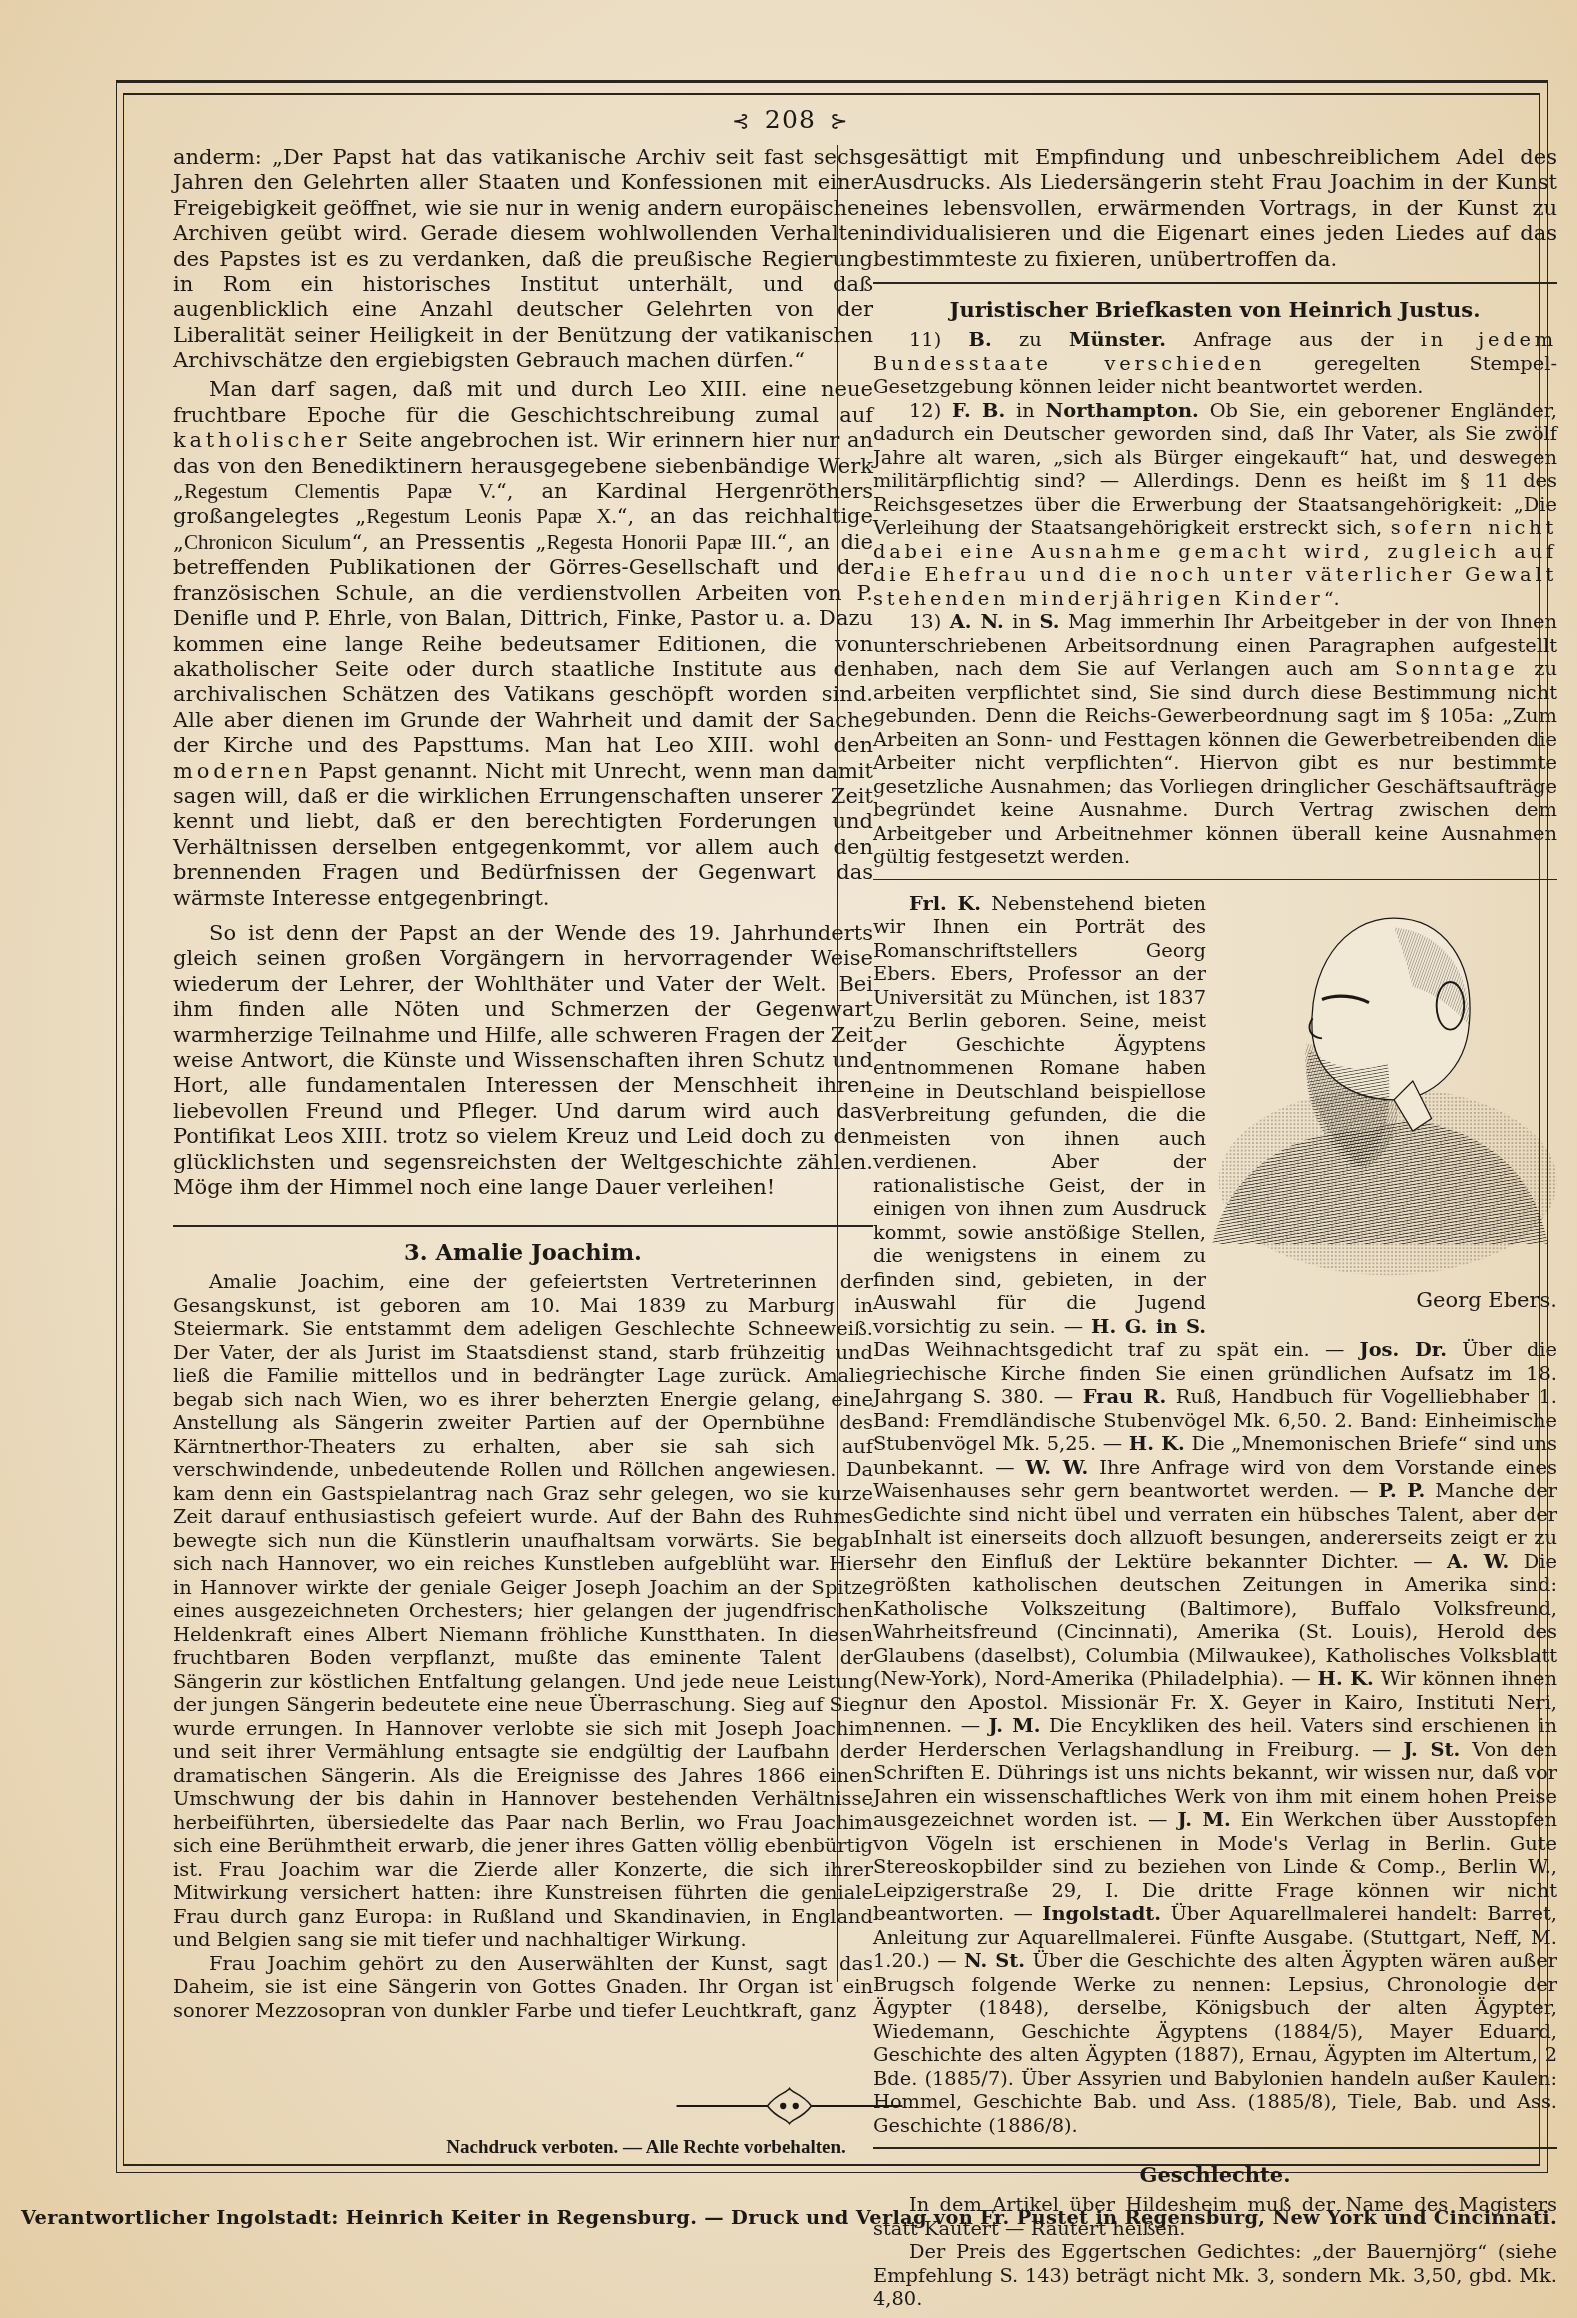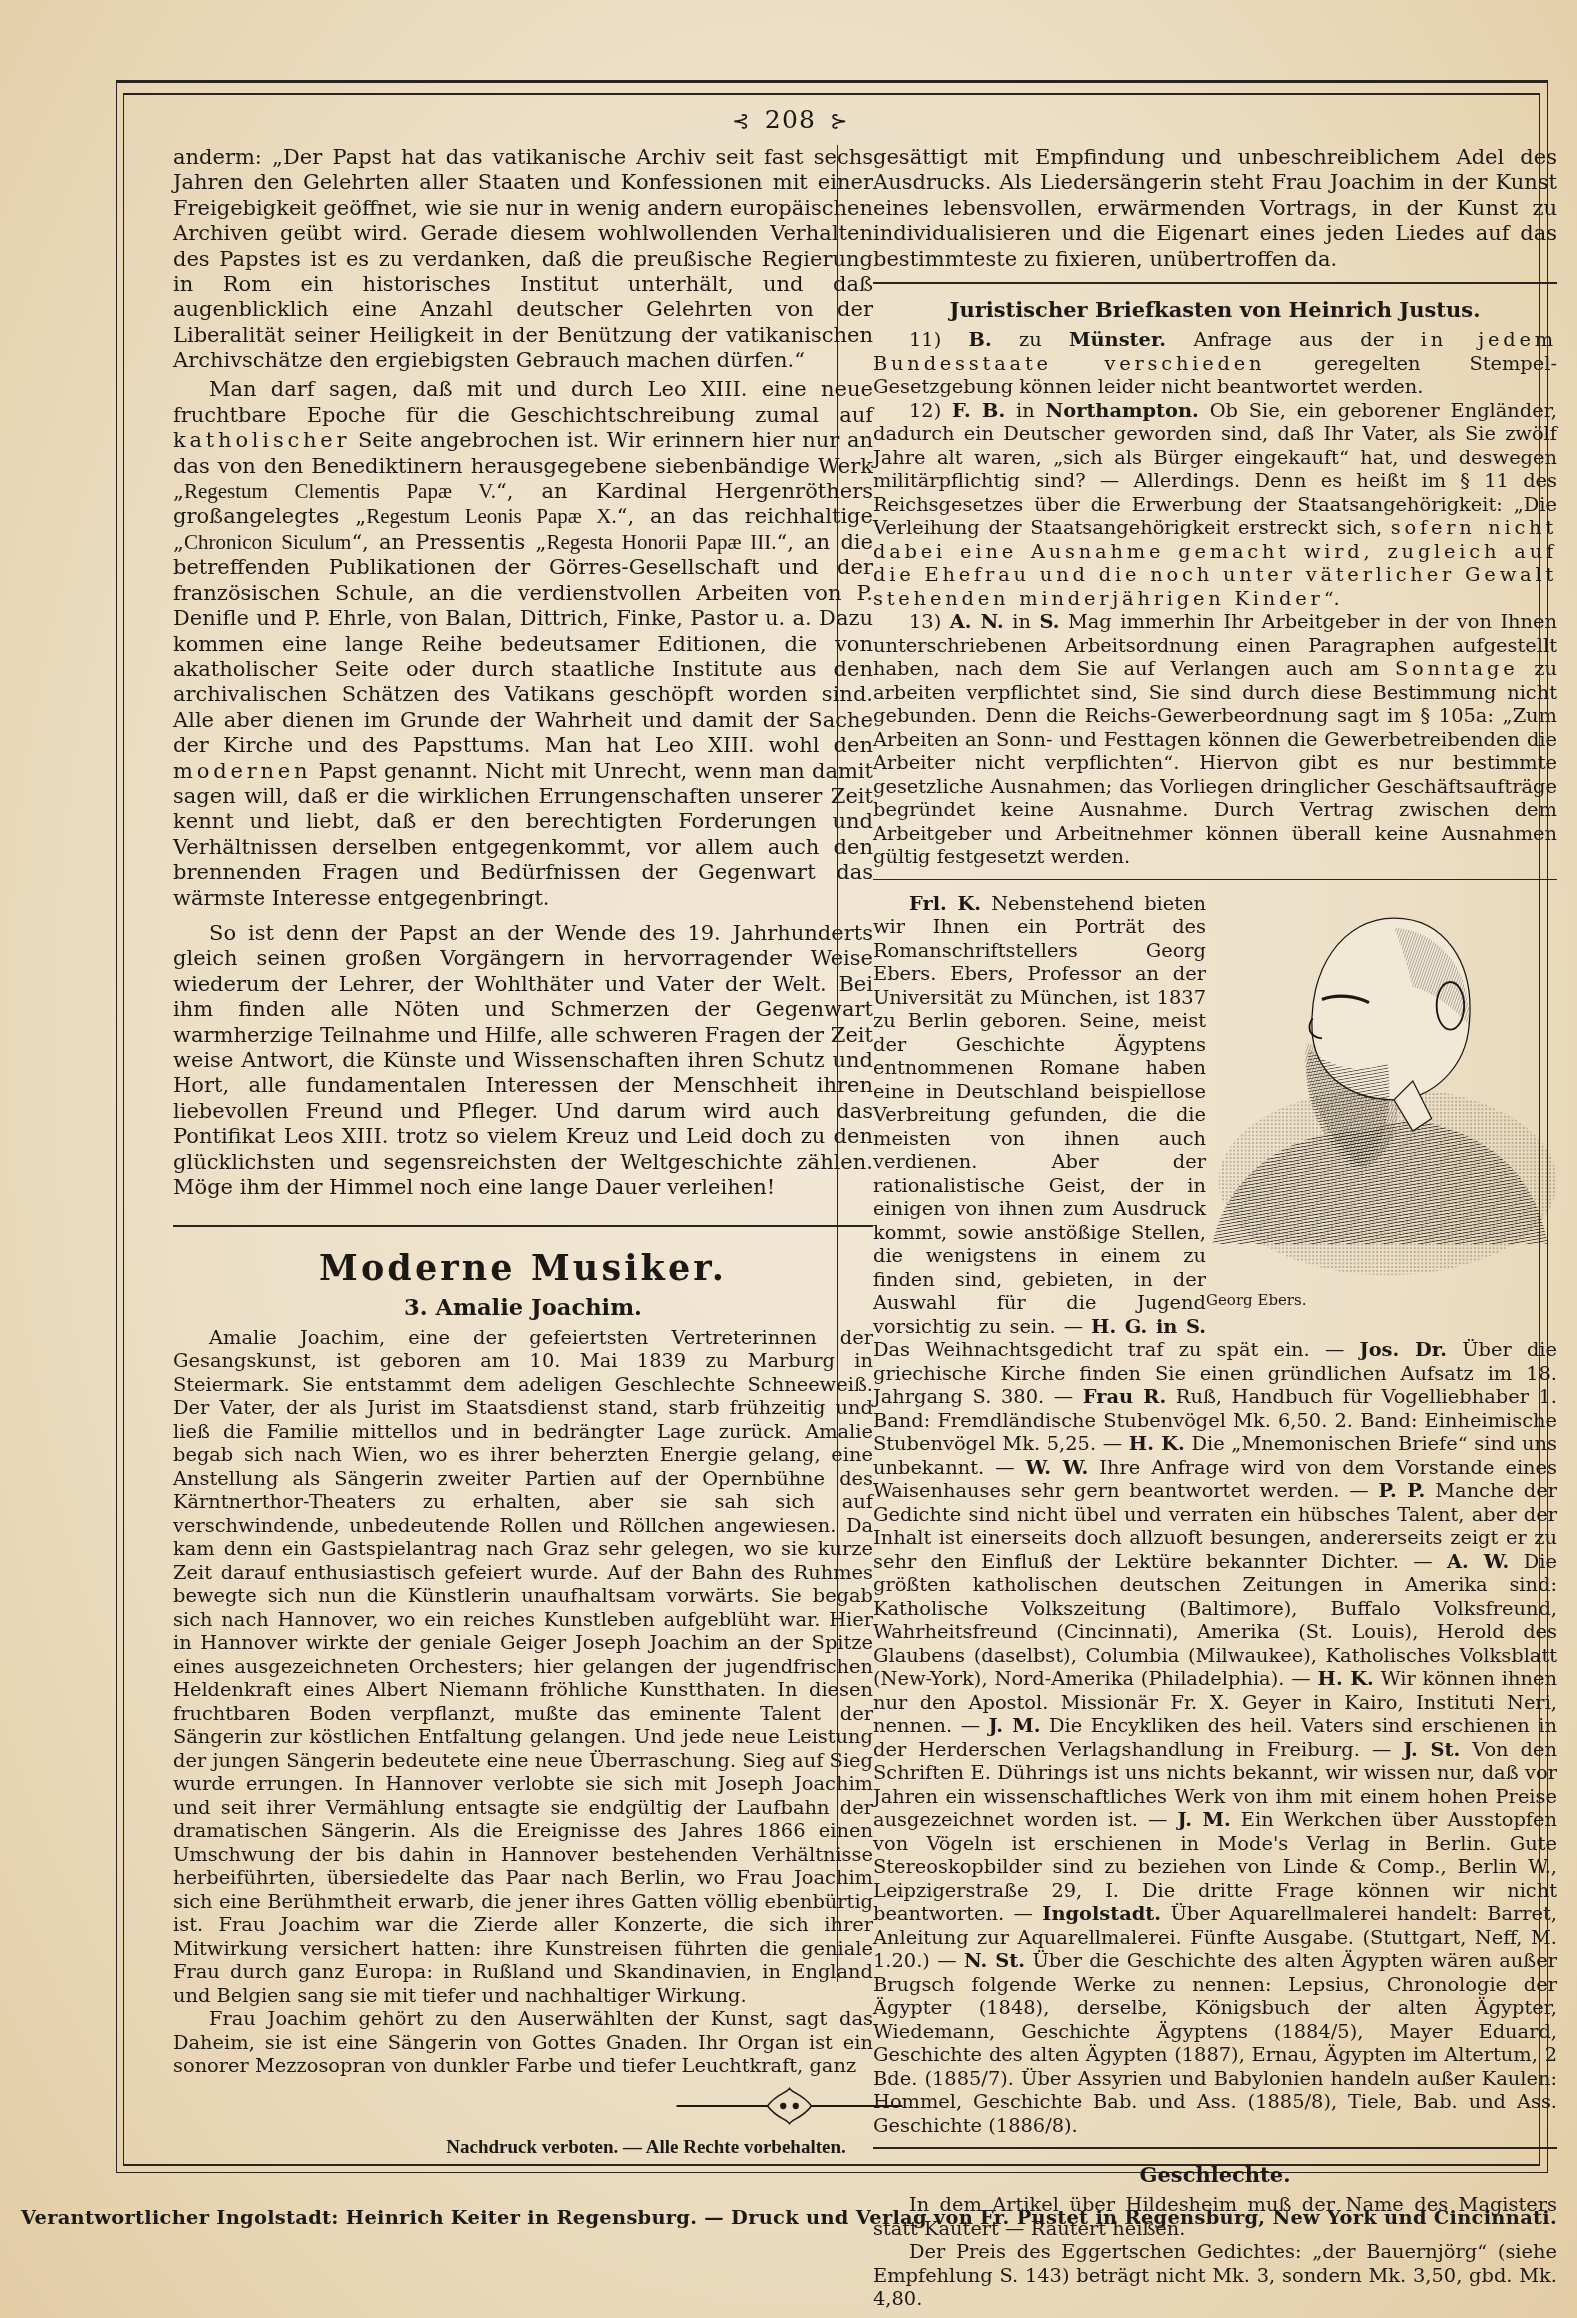--- a/index.html
+++ b/index.html
@@ -23,21 +23,21 @@
   .latin{font-family:"Liberation Serif",serif;}
   .hr{height:1.9px;background:#2a241e;margin:10px 0 11.3px 0;}
   .h-main{text-align:center;font-size:35px;line-height:44px;font-weight:bold;letter-spacing:3.1px;margin:19px 0 3.8px;}
   .h-sub{text-align:center;font-size:22.6px;line-height:27.6px;font-weight:bold;margin:1.3px 0 3.8px;}
   .h-box{text-align:center;font-size:21px;line-height:29px;font-weight:bold;margin:10px 0 3.8px;}
   b.n{font-weight:bold;}
   .small{font-size:19.4px;line-height:23.5px;}
   .brief-wrap{position:relative;}
   .portrait{float:right;width:351px;height:439px;margin-top:1.3px;position:relative;}
   .portrait svg{display:block;}
-  .caption{text-align:left;font-size:15px;margin-top:-5px;}
+  .caption{text-align:right;font-size:21px;margin-top:-5px;}
   .clear{clear:both;}
   .ornament{position:absolute;left:664px;top:2087px;width:251px;height:38px;}
   .notice{position:absolute;top:2136px;left:0;width:1292px;text-align:center;font-size:19px;font-weight:bold;font-family:Liberation Serif, serif;}
   .footer{position:absolute;top:2206px;left:0;width:1578px;text-align:center;font-size:19.4px;font-weight:bold;letter-spacing:0.3px;}
   .footer b{font-weight:900;}
 </style>
 </head>
 <body>
 
 <div class="paper"></div>
@@ -48,21 +48,20 @@
   <span class="orn">⊰</span><span>208</span><span class="orn">⊱</span>
 </div>
 
 <div class="colrule"></div>
 
 <div class="col left">
   <p>anderm: „Der Papst hat das vatikanische Archiv seit fast sechs Jahren den Gelehrten aller Staaten und Konfessionen mit einer Freigebigkeit geöffnet, wie sie nur in wenig andern europäischen Archiven geübt wird. Gerade diesem wohlwollenden Verhalten des Papstes ist es zu verdanken, daß die preußische Regierung in Rom ein historisches Institut unterhält, und daß augenblicklich eine Anzahl deutscher Gelehrten von der Liberalität seiner Heiligkeit in der Benützung der vatikanischen Archivschätze den ergiebigsten Gebrauch machen dürfen.“</p>
   <p class="indent" style="margin-top:3.8px"><span>Man darf sagen, daß mit und durch Leo XIII. eine neue fruchtbare Epoche für die Geschichtschreibung zumal auf </span><span class="spaced">katholischer</span><span> Seite angebrochen ist. Wir erinnern hier nur an das von den Benediktinern herausgegebene siebenbändige Werk „</span><span class="latin">Regestum Clementis Papæ V.</span><span>“, an Kardinal Hergenröthers großangelegtes „</span><span class="latin">Regestum Leonis Papæ X.</span><span>“, an das reichhaltige „</span><span class="latin">Chronicon Siculum</span><span>“, an Pressentis „</span><span class="latin">Regesta Honorii Papæ III.</span><span>“, an die betreffenden Publikationen der Görres-Gesellschaft und der französischen Schule, an die verdienstvollen Arbeiten von P. Denifle und P. Ehrle, von Balan, Dittrich, Finke, Pastor u. a. Dazu kommen eine lange Reihe bedeutsamer Editionen, die von akatholischer Seite oder durch staatliche Institute aus den archivalischen Schätzen des Vatikans geschöpft worden sind. Alle aber dienen im Grunde der Wahrheit und damit der Sache der Kirche und des Papsttums. Man hat Leo XIII. wohl den </span><span class="spaced">modernen</span><span> Papst genannt. Nicht mit Unrecht, wenn man damit sagen will, daß er die wirklichen Errungenschaften unserer Zeit kennt und liebt, daß er den berechtigten Forderungen und Verhältnissen derselben entgegenkommt, vor allem auch den brennenden Fragen und Bedürfnissen der Gegenwart das wärmste Interesse entgegenbringt.</span></p>
   <p class="indent" style="margin-top:10px">So ist denn der Papst an der Wende des 19. Jahrhunderts gleich seinen großen Vorgängern in hervorragender Weise wiederum der Lehrer, der Wohlthäter und Vater der Welt. Bei ihm finden alle Nöten und Schmerzen der Gegenwart warmherzige Teilnahme und Hilfe, alle schweren Fragen der Zeit weise Antwort, die Künste und Wissenschaften ihren Schutz und Hort, alle fundamentalen Interessen der Menschheit ihren liebevollen Freund und Pfleger. Und darum wird auch das Pontifikat Leos XIII. trotz so vielem Kreuz und Leid doch zu den glücklichsten und segensreichsten der Weltgeschichte zählen. Möge ihm der Himmel noch eine lange Dauer verleihen!</p>
   <div class="hr" style="margin-top:25px"></div>
-  <div class="h-main">Moderne Musiker.</div>
   <div class="h-sub">3. Amalie Joachim.</div>
   <p class="indent small">Amalie Joachim, eine der gefeiertsten Vertreterinnen der Gesangskunst, ist geboren am 10. Mai 1839 zu Marburg in Steiermark. Sie entstammt dem adeligen Geschlechte Schneeweiß. Der Vater, der als Jurist im Staatsdienst stand, starb frühzeitig und ließ die Familie mittellos und in bedrängter Lage zurück. Amalie begab sich nach Wien, wo es ihrer beherzten Energie gelang, eine Anstellung als Sängerin zweiter Partien auf der Opernbühne des Kärntnerthor-Theaters zu erhalten, aber sie sah sich auf verschwindende, unbedeutende Rollen und Röllchen angewiesen. Da kam denn ein Gastspielantrag nach Graz sehr gelegen, wo sie kurze Zeit darauf enthusiastisch gefeiert wurde. Auf der Bahn des Ruhmes bewegte sich nun die Künstlerin unaufhaltsam vorwärts. Sie begab sich nach Hannover, wo ein reiches Kunstleben aufgeblüht war. Hier in Hannover wirkte der geniale Geiger Joseph Joachim an der Spitze eines ausgezeichneten Orchesters; hier gelangen der jugendfrischen Heldenkraft eines Albert Niemann fröhliche Kunstthaten. In diesen fruchtbaren Boden verpflanzt, mußte das eminente Talent der Sängerin zur köstlichen Entfaltung gelangen. Und jede neue Leistung der jungen Sängerin bedeutete eine neue Überraschung. Sieg auf Sieg wurde errungen. In Hannover verlobte sie sich mit Joseph Joachim und seit ihrer Vermählung entsagte sie endgültig der Laufbahn der dramatischen Sängerin. Als die Ereignisse des Jahres 1866 einen Umschwung der bis dahin in Hannover bestehenden Verhältnisse herbeiführten, übersiedelte das Paar nach Berlin, wo Frau Joachim sich eine Berühmtheit erwarb, die jener ihres Gatten völlig ebenbürtig ist. Frau Joachim war die Zierde aller Konzerte, die sich ihrer Mitwirkung versichert hatten: ihre Kunstreisen führten die geniale Frau durch ganz Europa: in Rußland und Skandinavien, in England und Belgien sang sie mit tiefer und nachhaltiger Wirkung.</p>
   <p class="indent small">Frau Joachim gehört zu den Auserwählten der Kunst, sagt das Daheim, sie ist eine Sängerin von Gottes Gnaden. Ihr Organ ist ein sonorer Mezzosopran von dunkler Farbe und tiefer Leuchtkraft, ganz</p>
 </div>
 
 <div class="col right">
   <p>gesättigt mit Empfindung und unbeschreiblichem Adel des Ausdrucks. Als Liedersängerin steht Frau Joachim in der Kunst eines lebensvollen, erwärmenden Vortrags, in der Kunst zu individualisieren und die Eigenart eines jeden Liedes auf das bestimmteste zu fixieren, unübertroffen da.</p>
   <div class="hr"></div>
   <div class="h-box">Juristischer Briefkasten von Heinrich Justus.</div>
 

